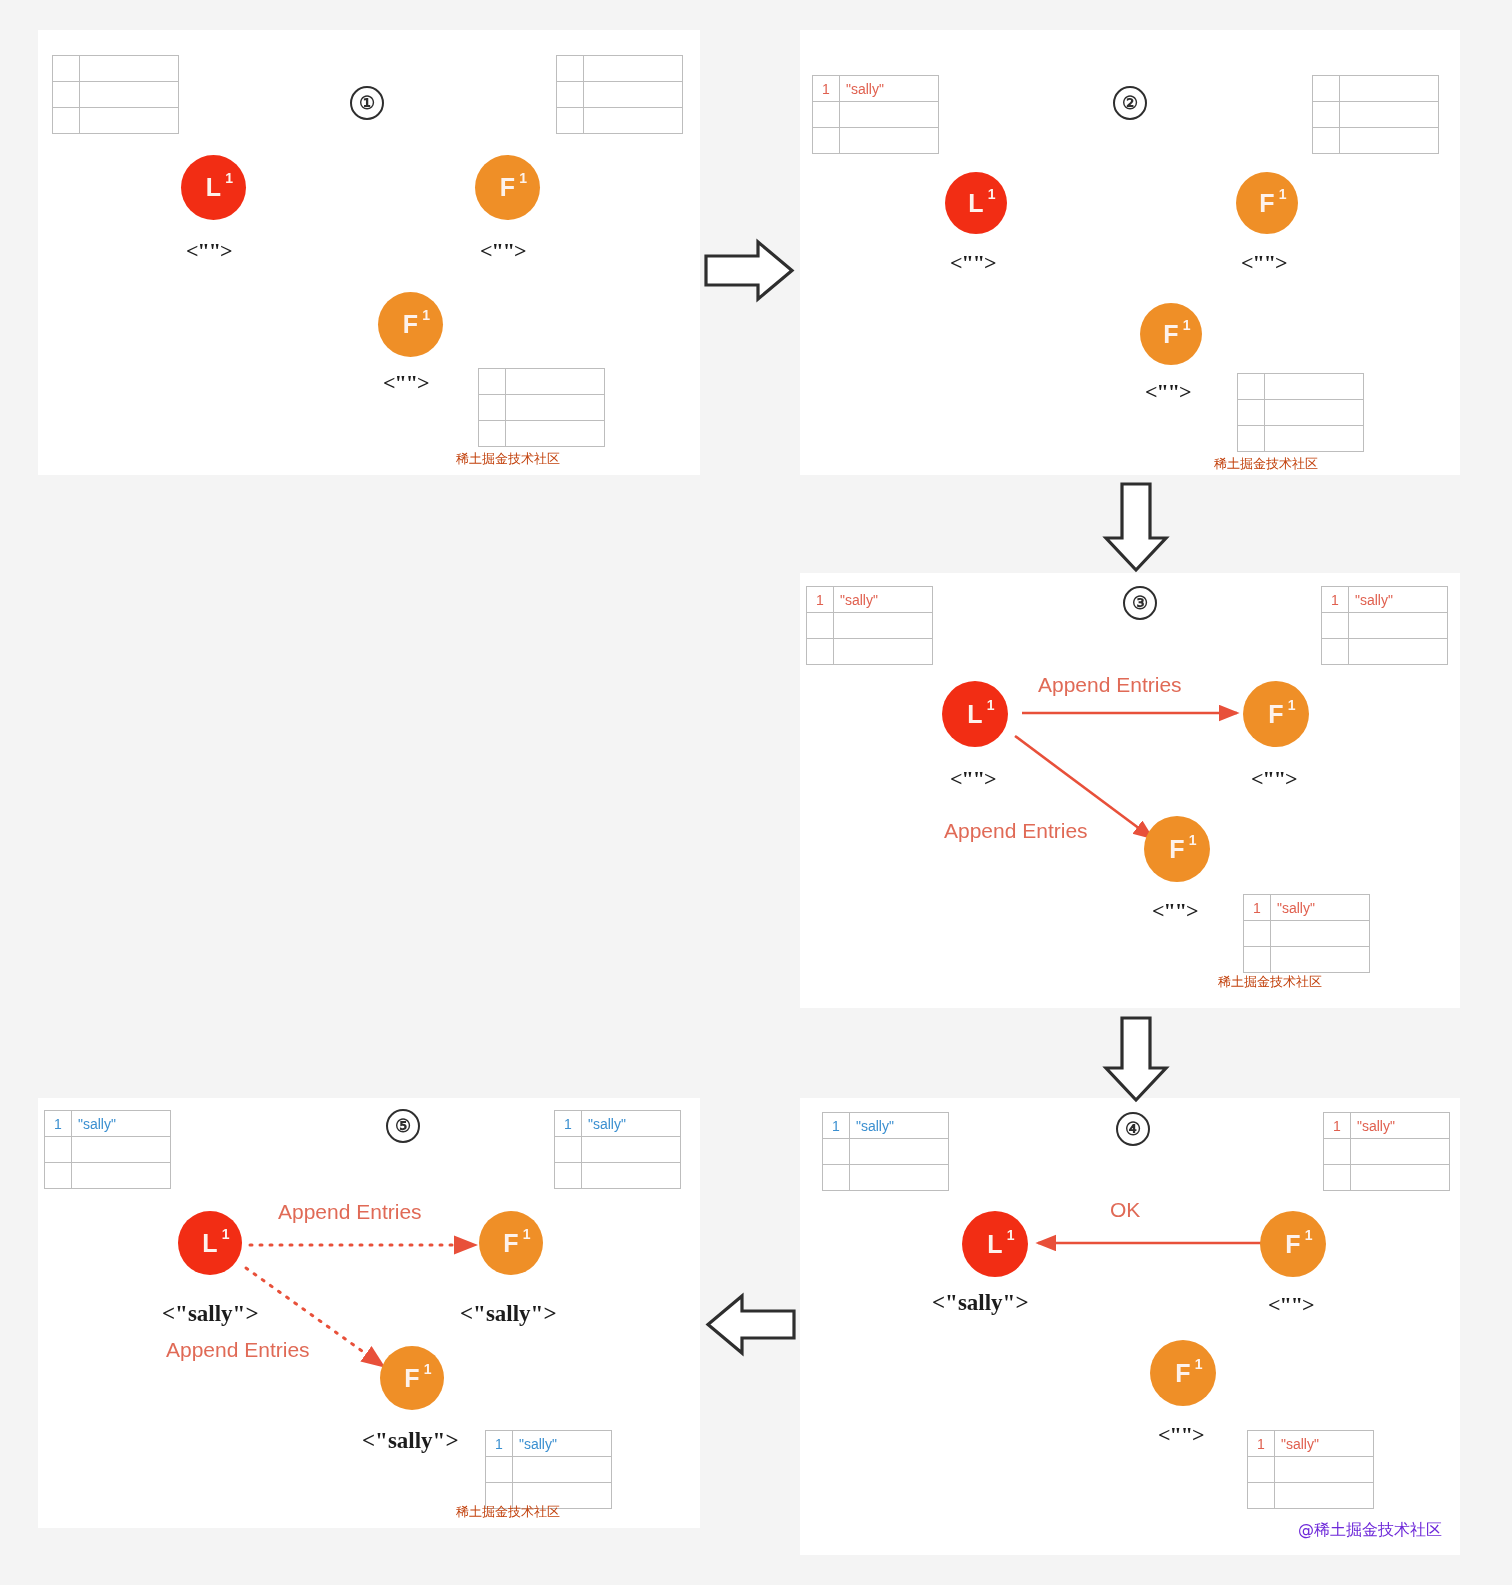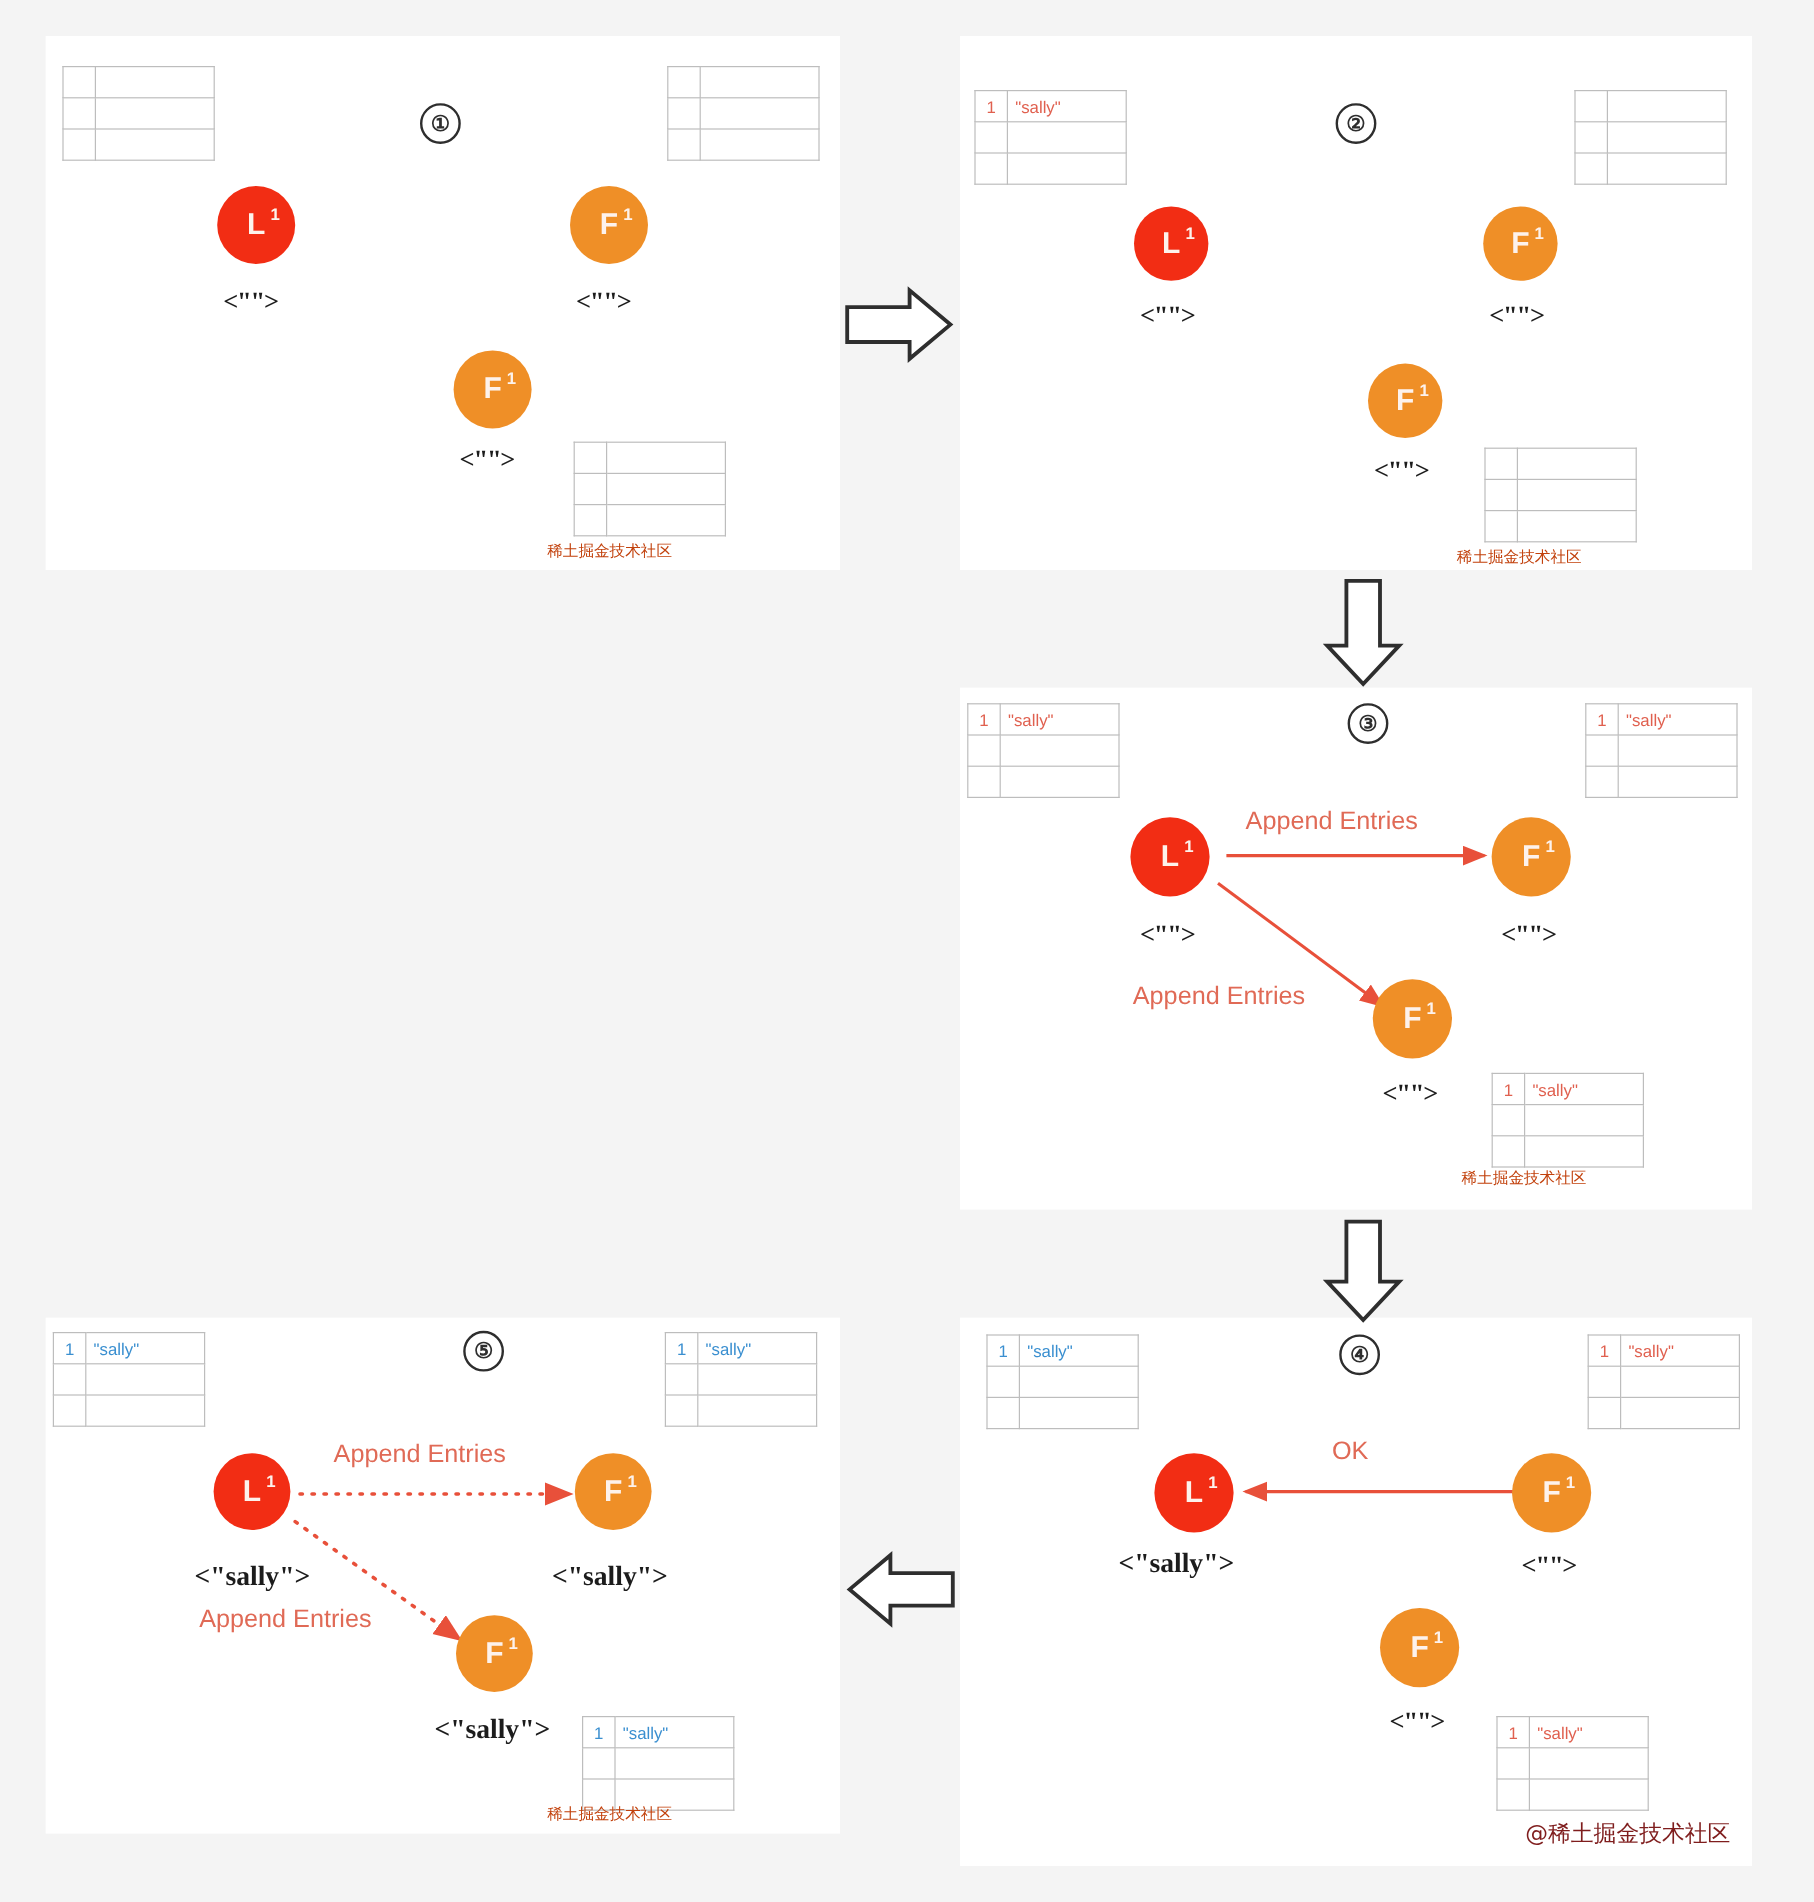--- a/index.html
+++ b/index.html
@@ -112,22 +112,22 @@
     position: absolute;
     pointer-events: none;
     overflow: visible;
   }
 
   
   .watermark {
     position: absolute;
     right: 18px;
     bottom: 14px;
-    color: #7f1d1d;
-    font-size: 19px;
+    color: #6d28d9;
+    font-size: 16px;
     font-family: "DejaVu Sans", sans-serif;
     white-space: nowrap;
   }
   .watermark-faint {
     position: absolute;
     color: #c2410c;
     font-size: 13px;
     font-family: "DejaVu Sans", sans-serif;
     white-space: nowrap;
     pointer-events: none;

